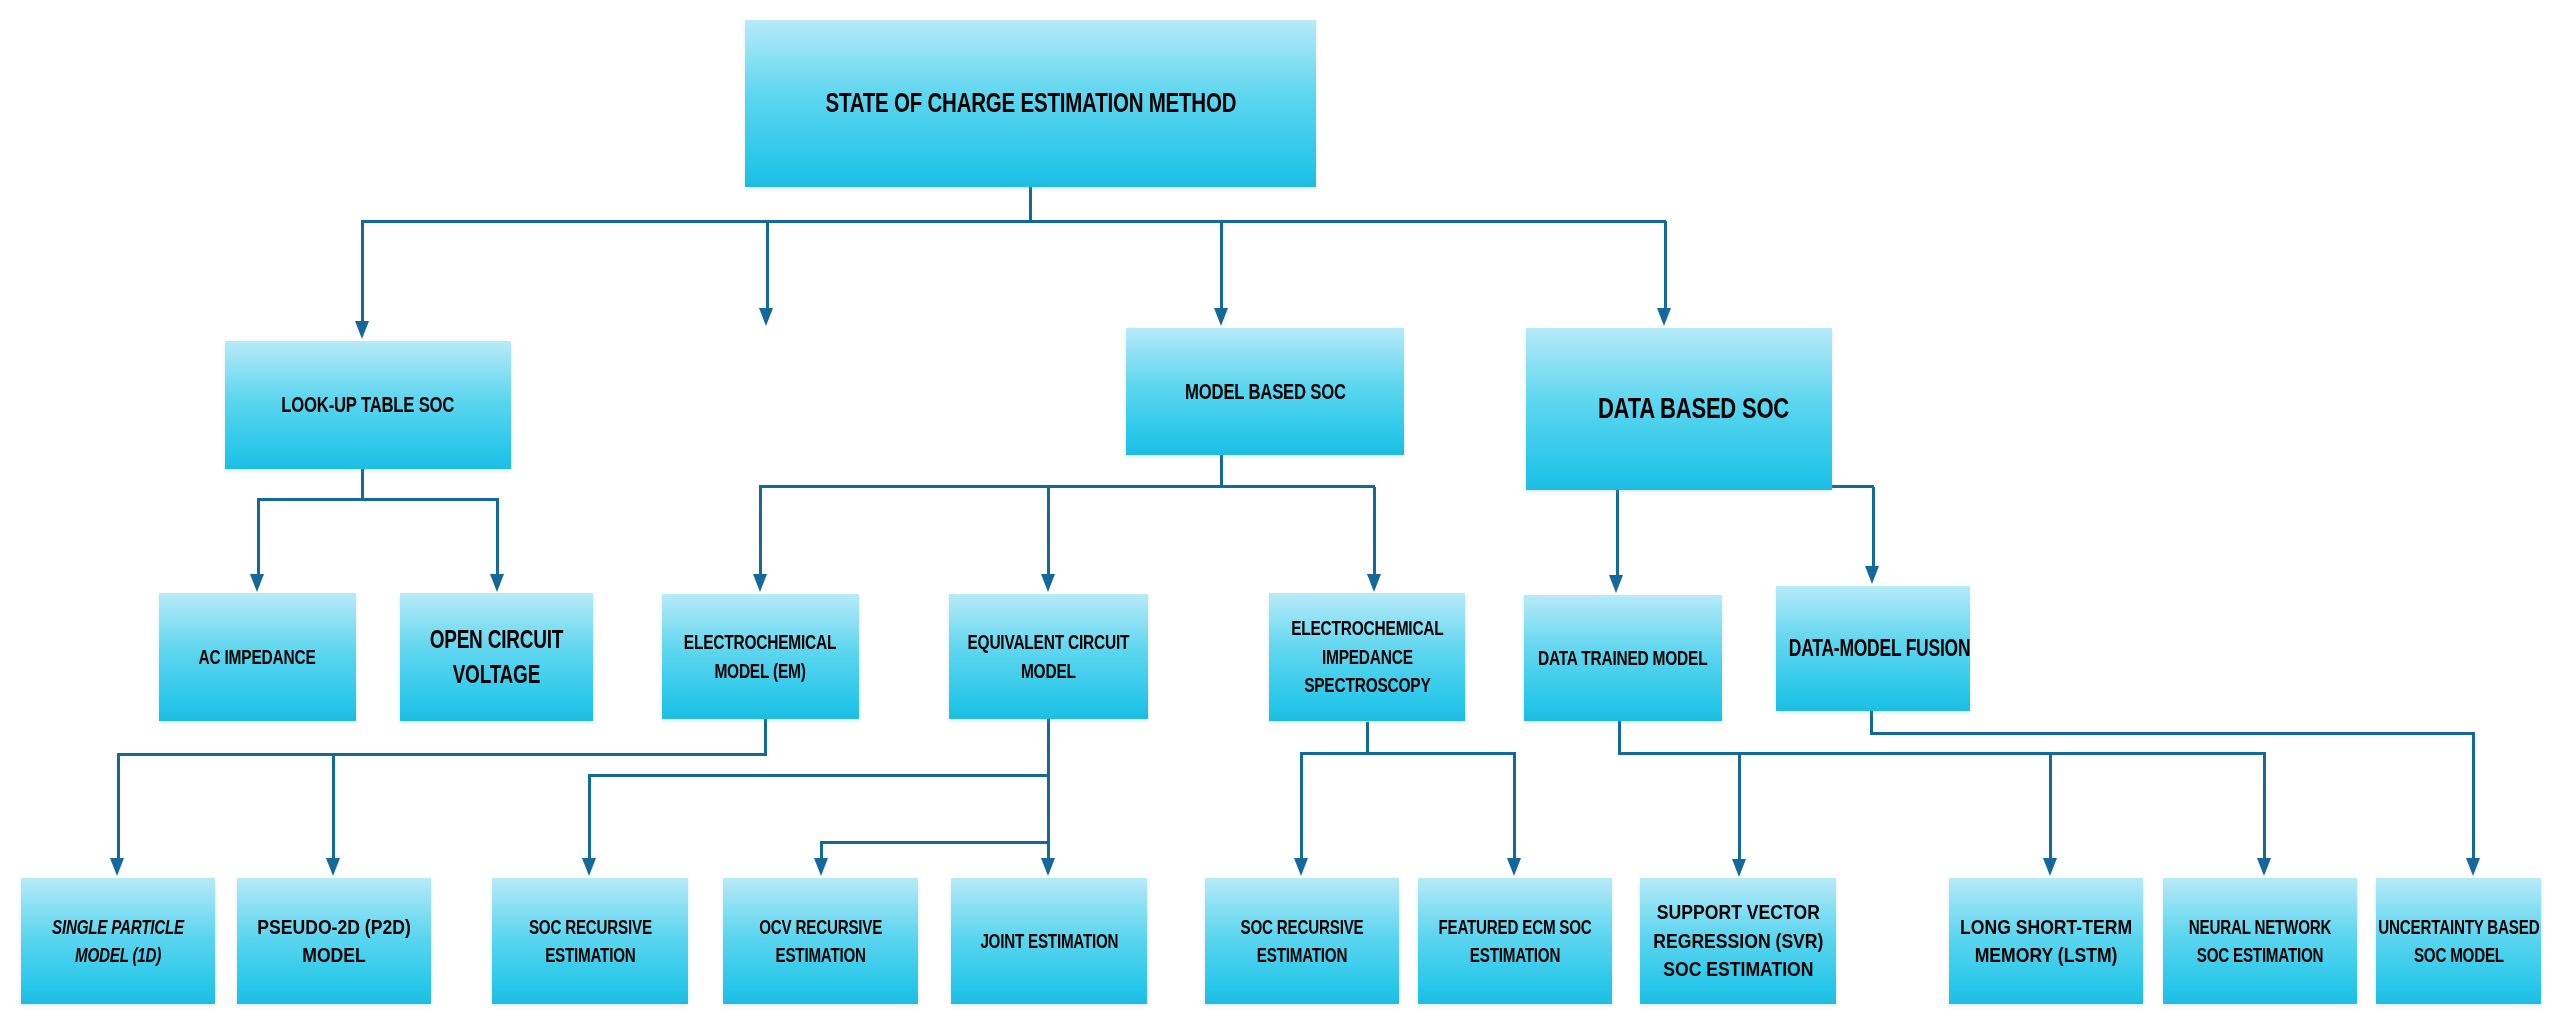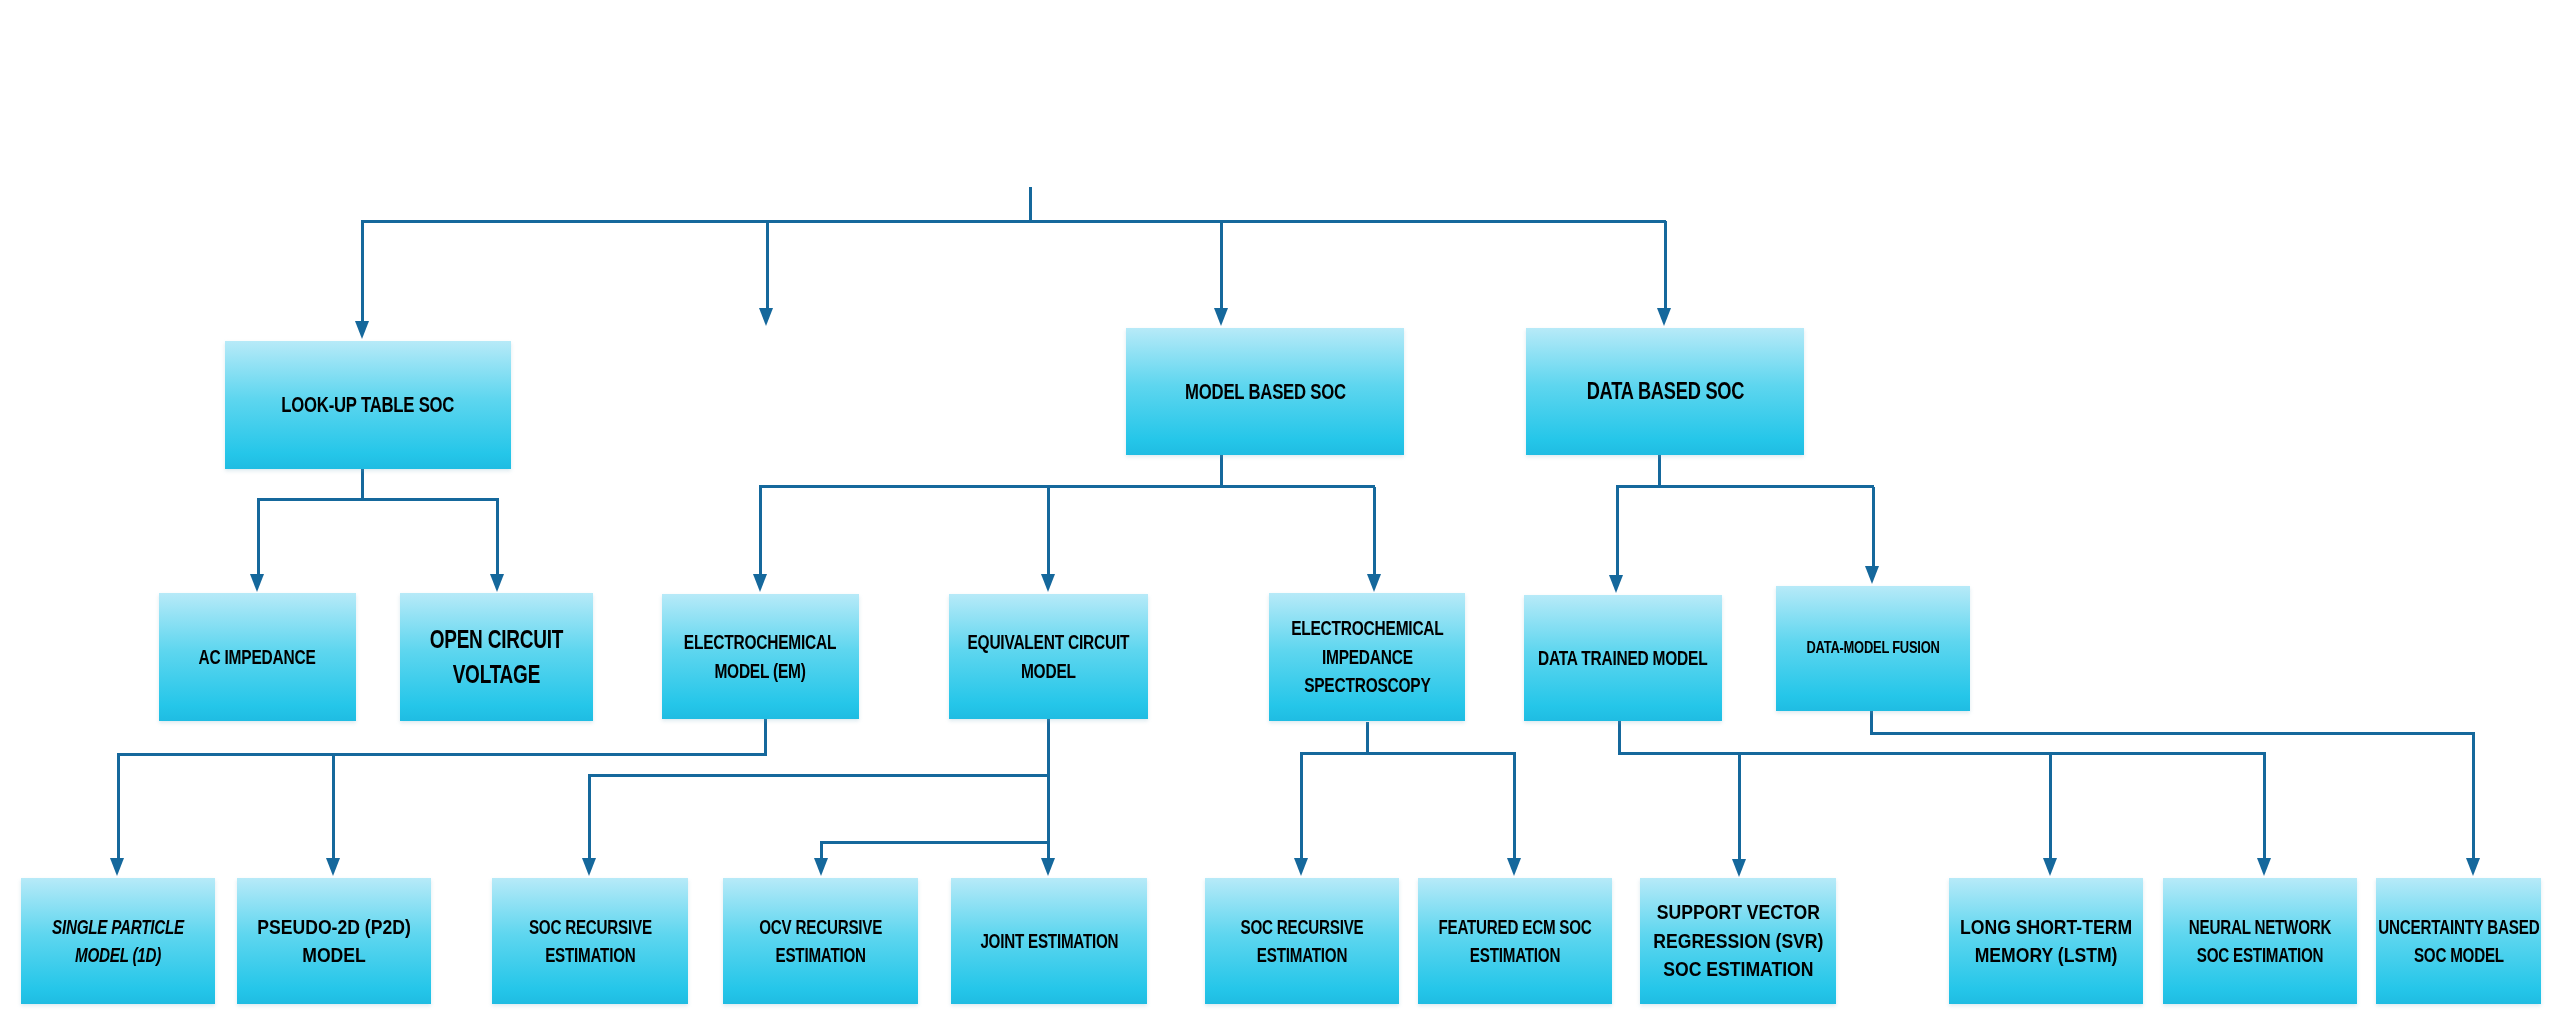--- a/index.html
+++ b/index.html
@@ -107,27 +107,30 @@
     <div class="vline" style="left: 1513px; top: 753px; width: 2.5px; height: 106px;"></div>
     <div class="arrow-head" style="left: 1507px; top: 858px;"></div>
     <div class="vline" style="left: 1738px; top: 753px; width: 2.5px; height: 107px;"></div>
     <div class="arrow-head" style="left: 1732px; top: 859px;"></div>
     <div class="vline" style="left: 2049px; top: 753px; width: 2.5px; height: 106px;"></div>
     <div class="arrow-head" style="left: 2043px; top: 858px;"></div>
     <div class="vline" style="left: 2263px; top: 753px; width: 2.5px; height: 106px;"></div>
     <div class="arrow-head" style="left: 2257px; top: 858px;"></div>
     <div class="vline" style="left: 2472px; top: 733px; width: 2.5px; height: 126px;"></div>
     <div class="arrow-head" style="left: 2466px; top: 858px;"></div>
+    <div class="node" style="left: 745px; top: 20px; width: 571px; height: 167px; font-size: 27px;">
+    <span class="label">STATE OF CHARGE ESTIMATION METHOD</span>
+  </div>
     <div class="node" style="left: 225px; top: 341px; width: 286px; height: 128px; font-size: 22px;">
     <span class="label">LOOK-UP TABLE SOC</span>
   </div>
     <div class="node" style="left: 1083px; top: 328px; width: 278px; height: 127px; font-size: 22px; margin-left: 43px;">
     <span class="label">MODEL BASED SOC</span>
   </div>
-    <div class="node" style="left: 1526px; top: 328px; width: 278px; height: 127px; font-size: 24px;">
+    <div class="node" style="left: 1526px; top: 328px; width: 278px; height: 162px; font-size: 29px; padding-left: 28px;">
     <span class="label">DATA BASED SOC</span>
   </div>
     <div class="node" style="left: 159px; top: 593px; width: 197px; height: 128px; font-size: 20.4px;">
     <span class="label">AC IMPEDANCE</span>
   </div>
     <div class="node" style="left: 400px; top: 593px; width: 193px; height: 128px; font-size: 25px;">
     <span class="label">OPEN CIRCUIT
 VOLTAGE</span>
   </div>
     <div class="node" style="left: 662px; top: 594px; width: 197px; height: 125px; font-size: 20.4px;">
@@ -139,21 +142,21 @@
 MODEL</span>
   </div>
     <div class="node" style="left: 1269px; top: 593px; width: 196px; height: 128px; font-size: 20.4px;">
     <span class="label">ELECTROCHEMICAL
 IMPEDANCE
 SPECTROSCOPY</span>
   </div>
     <div class="node" style="left: 1524px; top: 595px; width: 198px; height: 126px; font-size: 20.4px;">
     <span class="label">DATA TRAINED MODEL</span>
   </div>
-    <div class="node" style="left: 1776px; top: 586px; width: 194px; height: 125px; font-size: 17px;">
+    <div class="node" style="left: 1776px; top: 586px; width: 194px; height: 125px; font-size: 23px; text-align: right;">
     <span class="label">DATA-MODEL FUSION</span>
   </div>
     <div class="node" style="left: 21px; top: 878px; width: 194px; height: 126px; font-size: 20px; font-style: italic;">
     <span class="label">SINGLE PARTICLE
 MODEL (1D)</span>
   </div>
     <div class="node heavy" style="left: 237px; top: 878px; width: 194px; height: 126px; font-size: 20px;">
     <span class="label">PSEUDO-2D (P2D)
 MODEL</span>
   </div>

